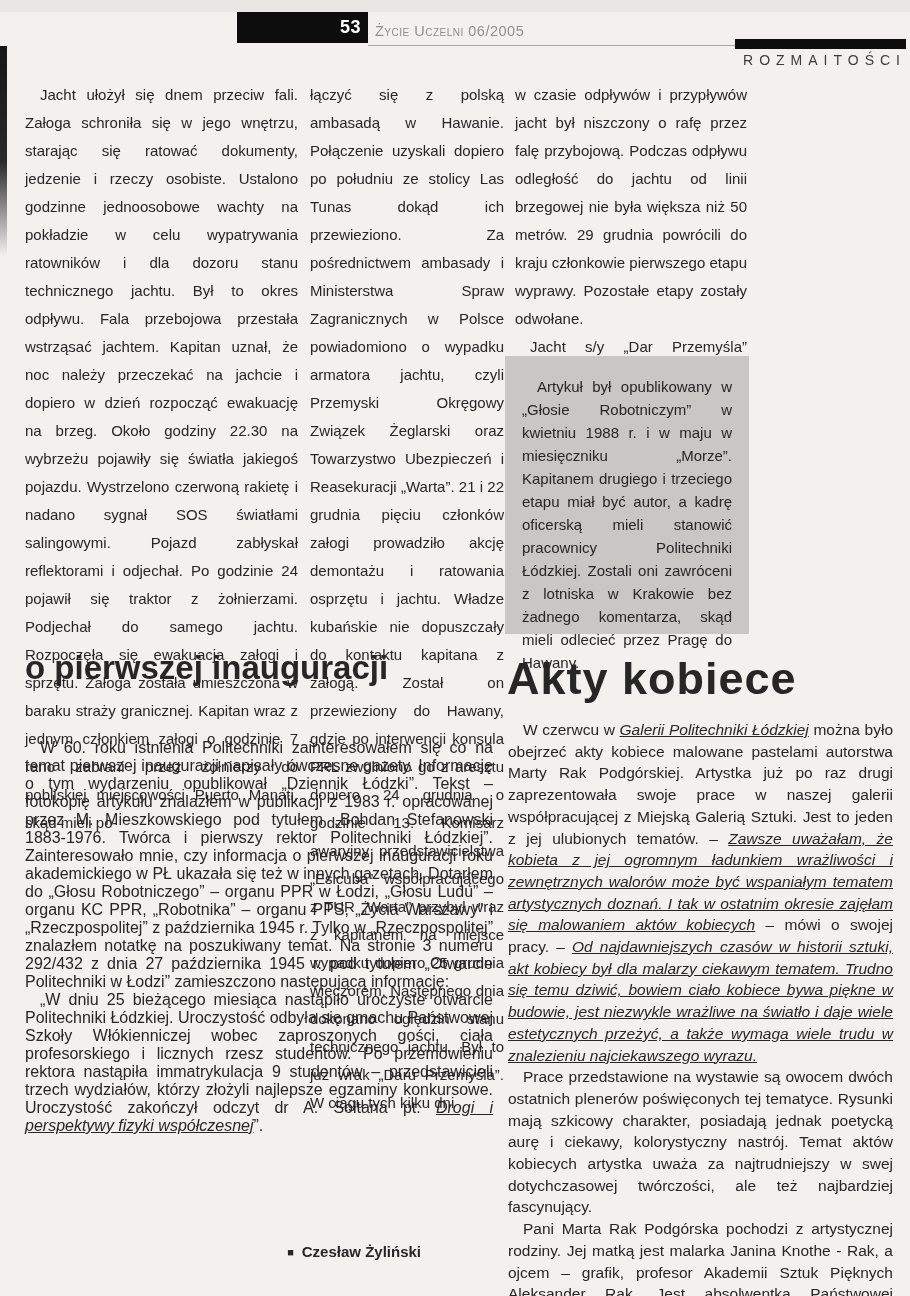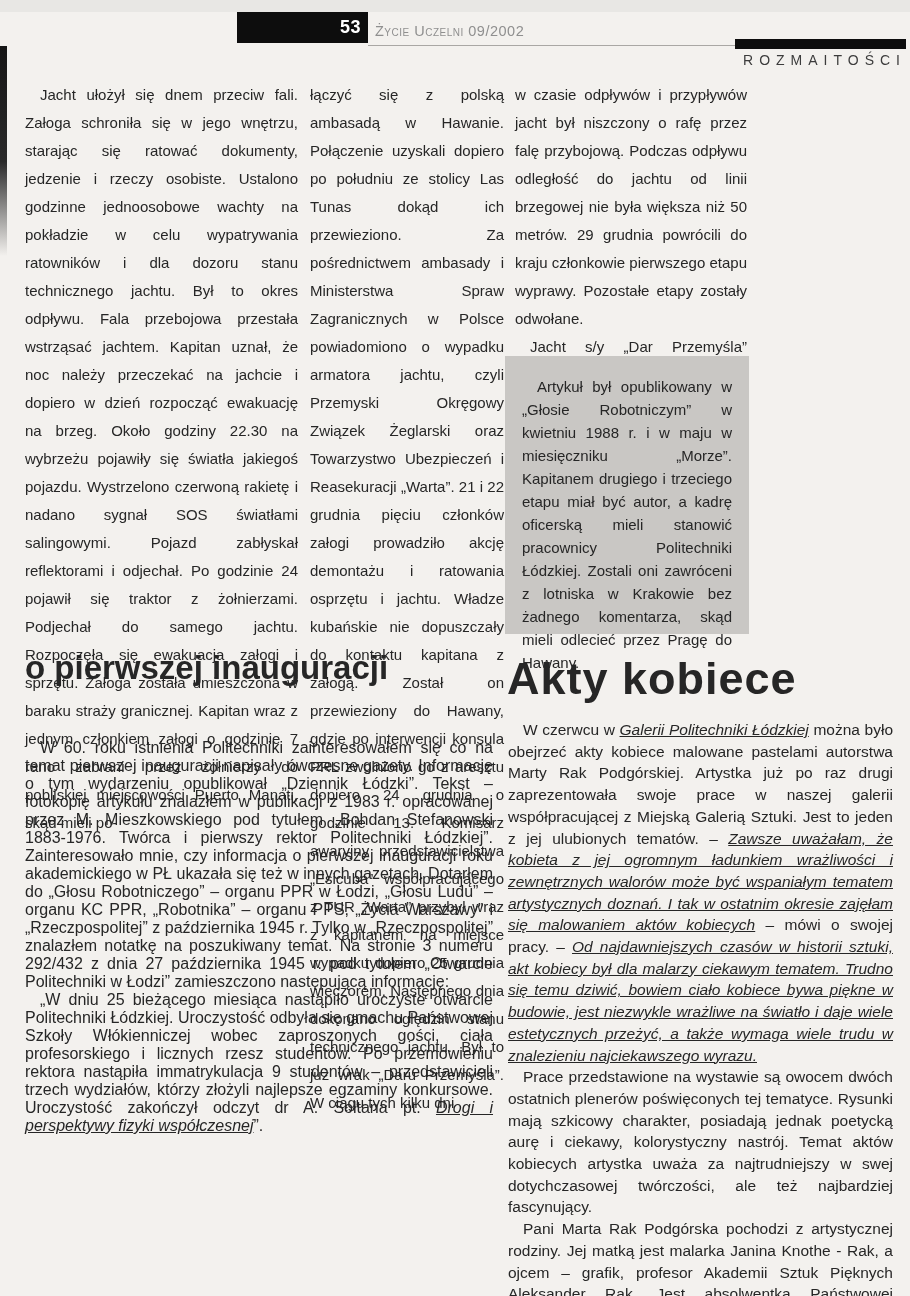--- a/index.html
+++ b/index.html
@@ -50,21 +50,21 @@
 </head>
 <body>
 
 <div class="page">
 
   <div class="scan-edge"></div>
 
   <div class="hdr-tab">
     <span class="hdr-pagenum">53</span>
   </div>
-  <div class="hdr-journal">Życie Uczelni 09/2002</div>
+  <div class="hdr-journal">Życie Uczelni 06/2005</div>
   <div class="hdr-rule"></div>
   <div class="hdr-bar-right"></div>
   <div class="hdr-section">ROZMAITOŚCI</div>
 
   <div class="col col1">
       <p class="para indent"><span>Jacht ułożył się dnem przeciw fali. Załoga schroniła się w jego wnętrzu, starając się ratować dokumenty, jedzenie i rzeczy osobiste. Ustalono godzinne jednoosobowe wachty na pokładzie w celu wypatrywania ratowników i dla dozoru stanu technicznego jachtu. Był to okres odpływu. Fala przebojowa przestała wstrząsać jachtem. Kapitan uznał, że noc należy przeczekać na jachcie i dopiero w dzień rozpocząć ewakuację na brzeg. Około godziny 22.30 na wybrzeżu pojawiły się światła jakiegoś pojazdu. Wystrzelono czerwoną rakietę i nadano sygnał SOS światłami salingowymi. Pojazd zabłyskał reflektorami i odjechał. Po godzinie 24 pojawił się traktor z żołnierzami. Podjechał do samego jachtu. Rozpoczęła się ewakuacja załogi i sprzętu. Załoga została umieszczona w baraku straży granicznej. Kapitan wraz z jednym członkiem załogi o godzinie 7 rano zabrani przez żołnierzy do pobliskiej miejscowości Puerto Manati, skąd mieli po-</span></p>
     </div>
   <div class="col col2">
       <p class="para"><span>łączyć się z polską ambasadą w Hawanie. Połączenie uzyskali dopiero po południu ze stolicy Las Tunas dokąd ich przewieziono. Za pośrednictwem ambasady i Ministerstwa Spraw Zagranicznych w Polsce powiadomiono o wypadku armatora jachtu, czyli Przemyski Okręgowy Związek Żeglarski oraz Towarzystwo Ubezpieczeń i Reasekuracji „Warta”. 21 i 22 grudnia pięciu członków załogi prowadziło akcję demontażu i ratowania osprzętu i jachtu. Władze kubańskie nie dopuszczały do kontaktu kapitana z załogą. Został on przewieziony do Hawany, gdzie po interwencji konsula PRL zwolniono go z aresztu dopiero 24 grudnia o godzinie 13. Komisarz awaryjny przedstawicielstwa „Esicuba” współpracującego z TUR „Warta” przybył wraz z kapitanem na miejsce wypadku dopiero 25 grudnia wieczorem. Następnego dnia dokonano oględzin stanu technicznego jachtu. Był to już wrak „Daru Przemyśla”. W ciągu tych kilku dni</span></p>
     </div>
@@ -82,20 +82,25 @@
       <p class="para indent"><span>Artykuł był opublikowany w „Głosie Robotniczym” w kwietniu 1988 r. i w maju w miesięczniku „Morze”. Kapitanem drugiego i trzeciego etapu miał być autor, a kadrę oficerską mieli stanowić pracownicy Politechniki Łódzkiej. Zostali oni zawróceni z lotniska w Krakowie bez żadnego komentarza, skąd mieli odlecieć przez Pragę do Hawany.</span></p>
     </div>
 
   <div class="rz-title">
     <div class="rz-t2"><span class="light">o pierwszej </span><span class="bold">inauguracji</span></div>
   </div>
   <div class="rz-body">
       <p class="para indent"><span>W 60. roku istnienia Politechniki zainteresowałem się co na temat pierwszej inauguracji napisały ówczesne gazety. Informację o tym wydarzeniu opublikował „Dziennik Łódzki”. Tekst – fotokopię artykułu znalazłem w publikacji z 1983 r. opracowanej przez M. Mieszkowskiego pod tytułem „Bohdan Stefanowski 1883-1976. Twórca i pierwszy rektor Politechniki Łódzkiej”. Zainteresowało mnie, czy informacja o pierwszej inauguracji roku akademickiego w PŁ ukazała się też w innych gazetach. Dotarłem do „Głosu Robotniczego” – organu PPR w Łodzi, „Głosu Ludu” – organu KC PPR, „Robotnika” – organu PPS, „Życia Warszawy” i „Rzeczpospolitej” z października 1945 r. Tylko w „Rzeczpospolitej” znalazłem notatkę na poszukiwany temat. Na stronie 3 numeru 292/432 z dnia 27 października 1945 r. pod tytułem „Otwarcie Politechniki w Łodzi” zamieszczono następującą informację:</span></p>
       <p class="para indent"><span>„W dniu 25 bieżącego miesiąca nastąpiło uroczyste otwarcie Politechniki Łódzkiej. Uroczystość odbyła się gmachu Państwowej Szkoły Włókienniczej wobec zaproszonych gości, ciała profesorskiego i licznych rzesz studentów. Po przemówieniu rektora nastąpiła immatrykulacja 9 studentów – przedstawicieli trzech wydziałów, którzy złożyli najlepsze egzaminy konkursowe. Uroczystość zakończył odczyt dr A. Sołtana pt. </span><span class="ital">Drogi i perspektywy fizyki współczesnej</span><span>”.</span></p>
     </div>
+  <div class="rz-sig">
+    <div class="signature">
+      <span class="sig-bullet">■</span><span>Czesław Żyliński</span>
+    </div>
+  </div>
 
   <div class="ak-title">Akty kobiece</div>
   <div class="ak-body">
       <p class="para indent"><span>W czerwcu w </span><span class="ital">Galerii Politechniki Łódzkiej</span><span> można było obejrzeć akty kobiece malowane pastelami autorstwa Marty Rak Podgórskiej. Artystka już po raz drugi zaprezentowała swoje prace w naszej galerii współpracującej z Miejską Galerią Sztuki. Jest to jeden z jej ulubionych tematów. – </span><span class="ital">Zawsze uważałam, że kobieta z jej ogromnym ładunkiem wrażliwości i zewnętrznych walorów może być wspaniałym tematem artystycznych doznań. I tak w ostatnim okresie zajęłam się malowaniem aktów kobiecych</span><span> – mówi o swojej pracy. – </span><span class="ital">Od najdawniejszych czasów w historii sztuki, akt kobiecy był dla malarzy ciekawym tematem. Trudno się temu dziwić, bowiem ciało kobiece bywa piękne w budowie, jest niezwykle wrażliwe na światło i daje wiele estetycznych przeżyć, a także wymaga wiele trudu w znalezieniu najciekawszego wyrazu.</span></p>
       <p class="para indent"><span>Prace przedstawione na wystawie są owocem dwóch ostatnich plenerów poświęconych tej tematyce. Rysunki mają szkicowy charakter, posiadają jednak poetycką aurę i ciekawy, kolorystyczny nastrój. Temat aktów kobiecych artystka uważa za najtrudniejszy w swej dotychczasowej twórczości, ale też najbardziej fascynujący.</span></p>
       <p class="para indent"><span>Pani Marta Rak Podgórska pochodzi z artystycznej rodziny. Jej matką jest malarka Janina Knothe - Rak, a ojcem – grafik, profesor Akademii Sztuk Pięknych Aleksander Rak. Jest absolwentką Państwowej Wyższej Szkoły Sztuk Plastycznych w Łodzi. Zajmuję się grafiką użytkową, rysunkiem i malarstwem. Brała udział w 35 wystawach zbiorowych.</span></p>
     </div>
 
 </div>
 

